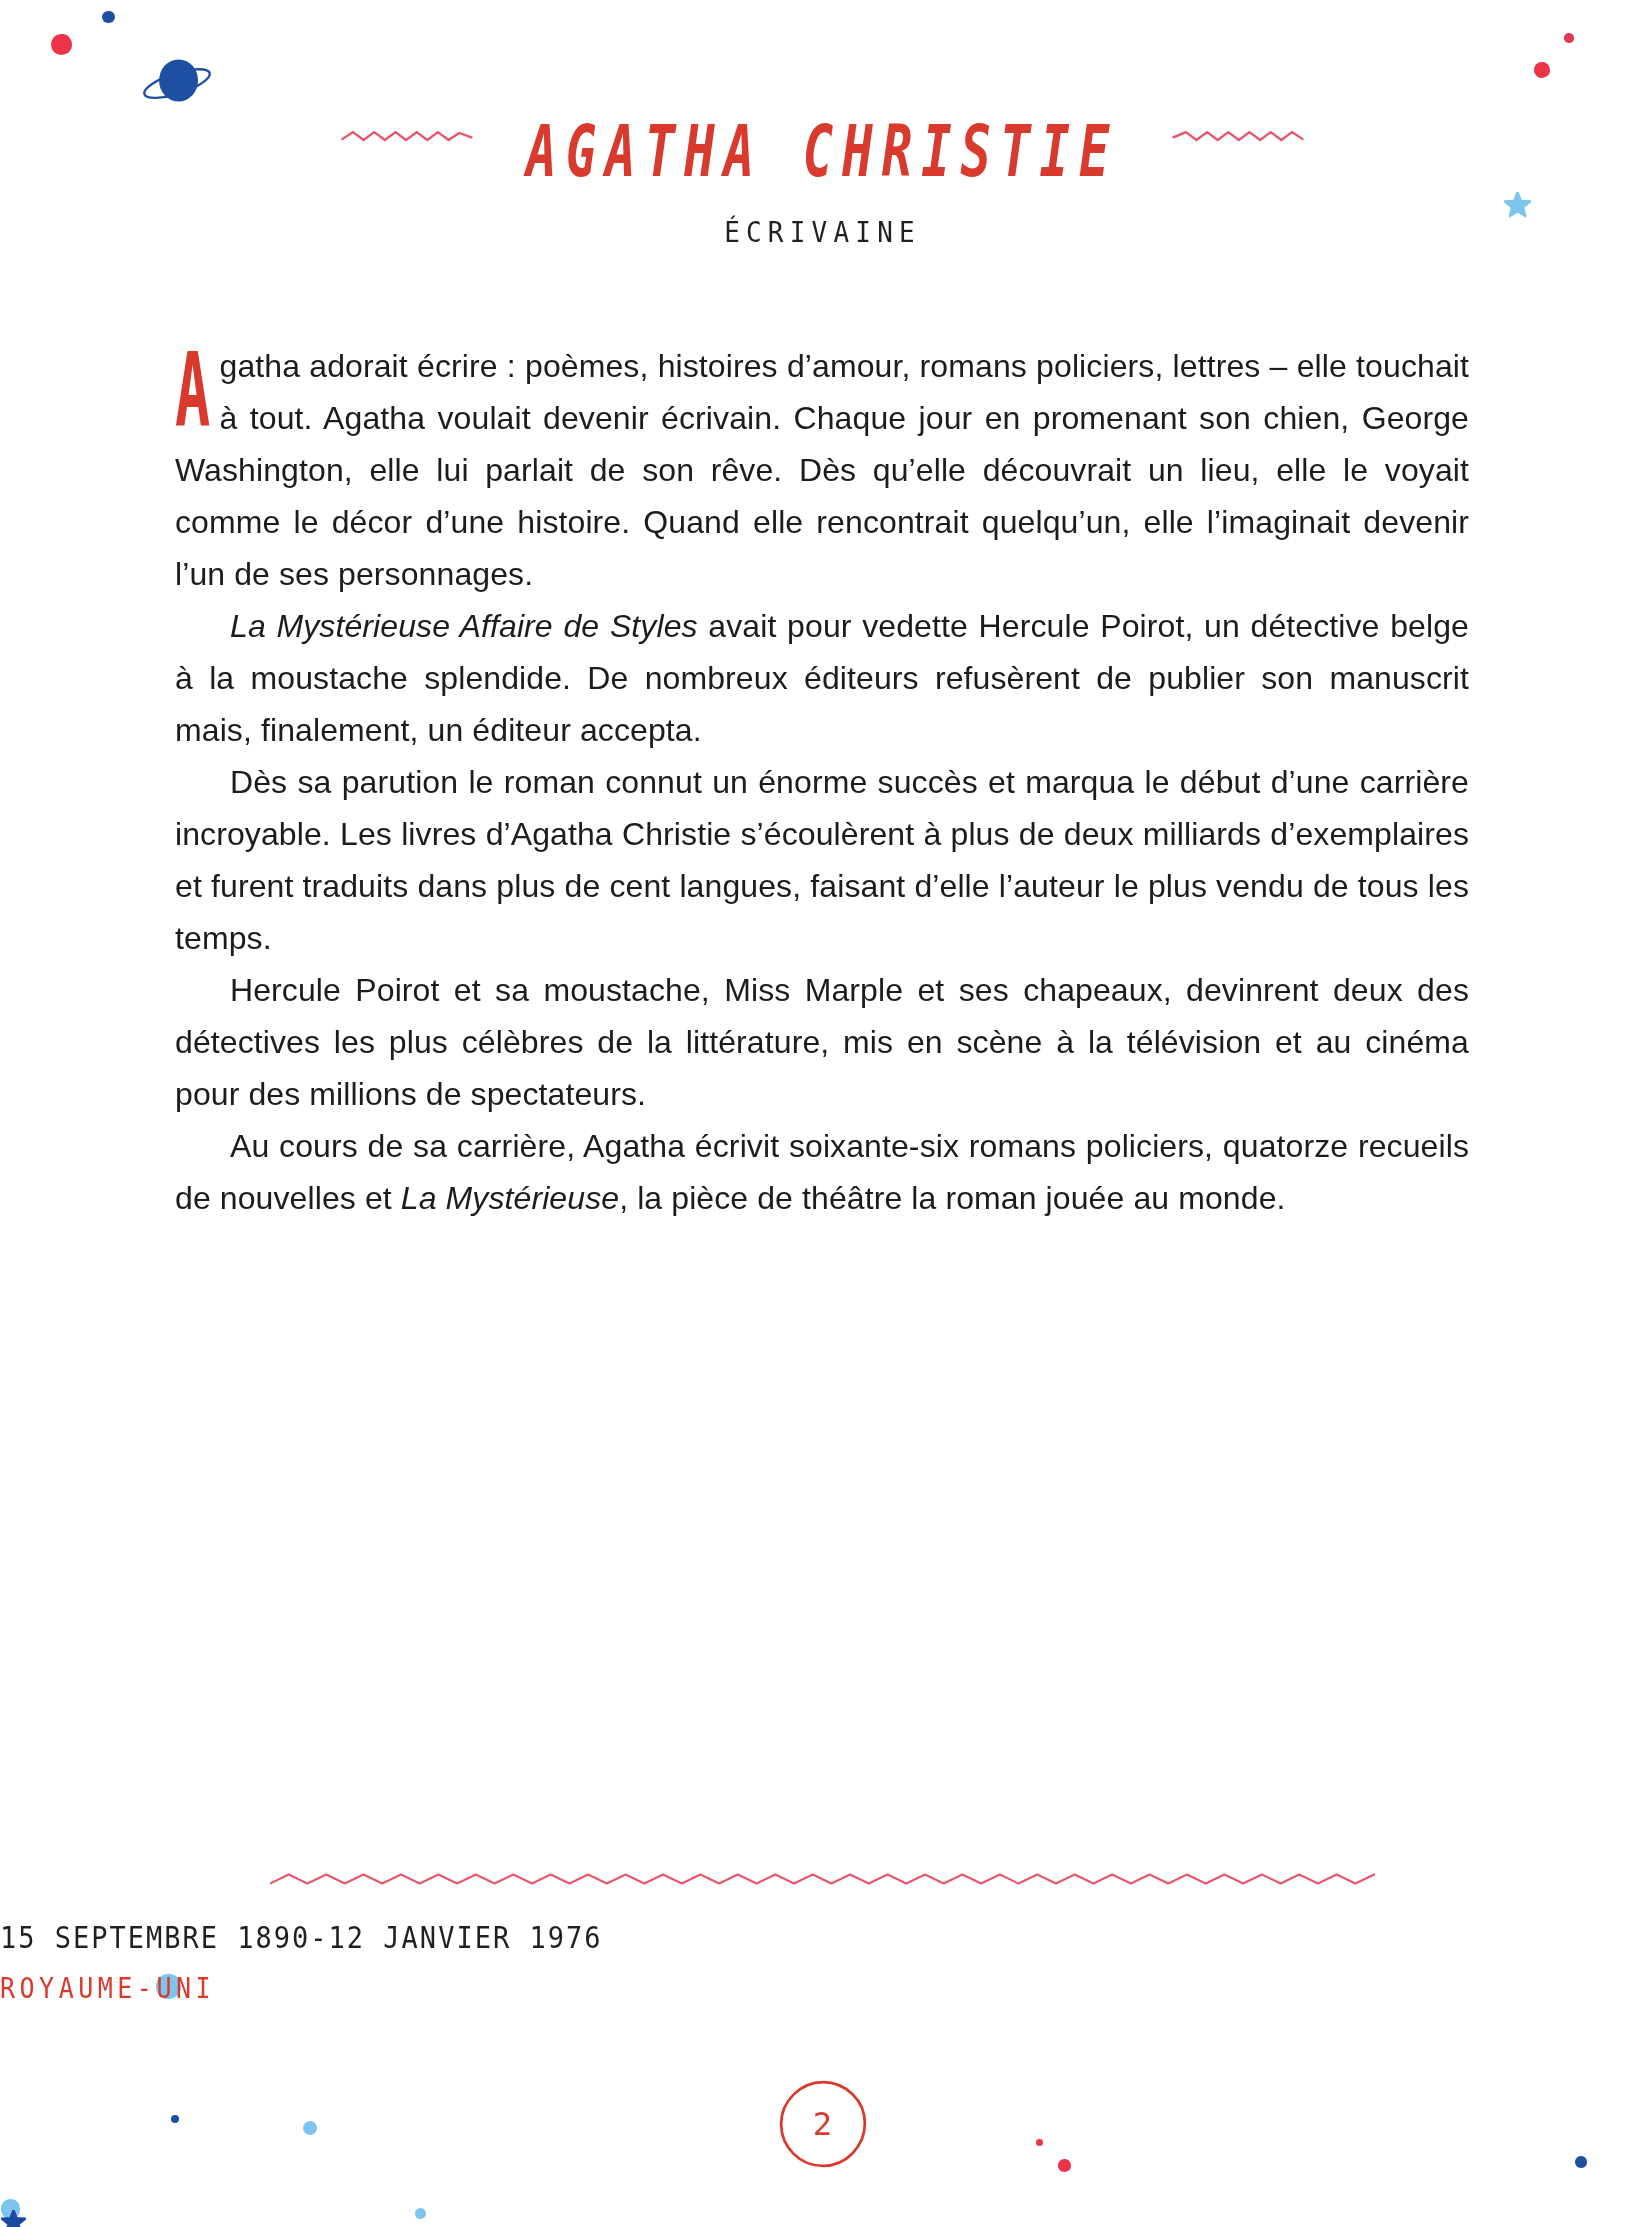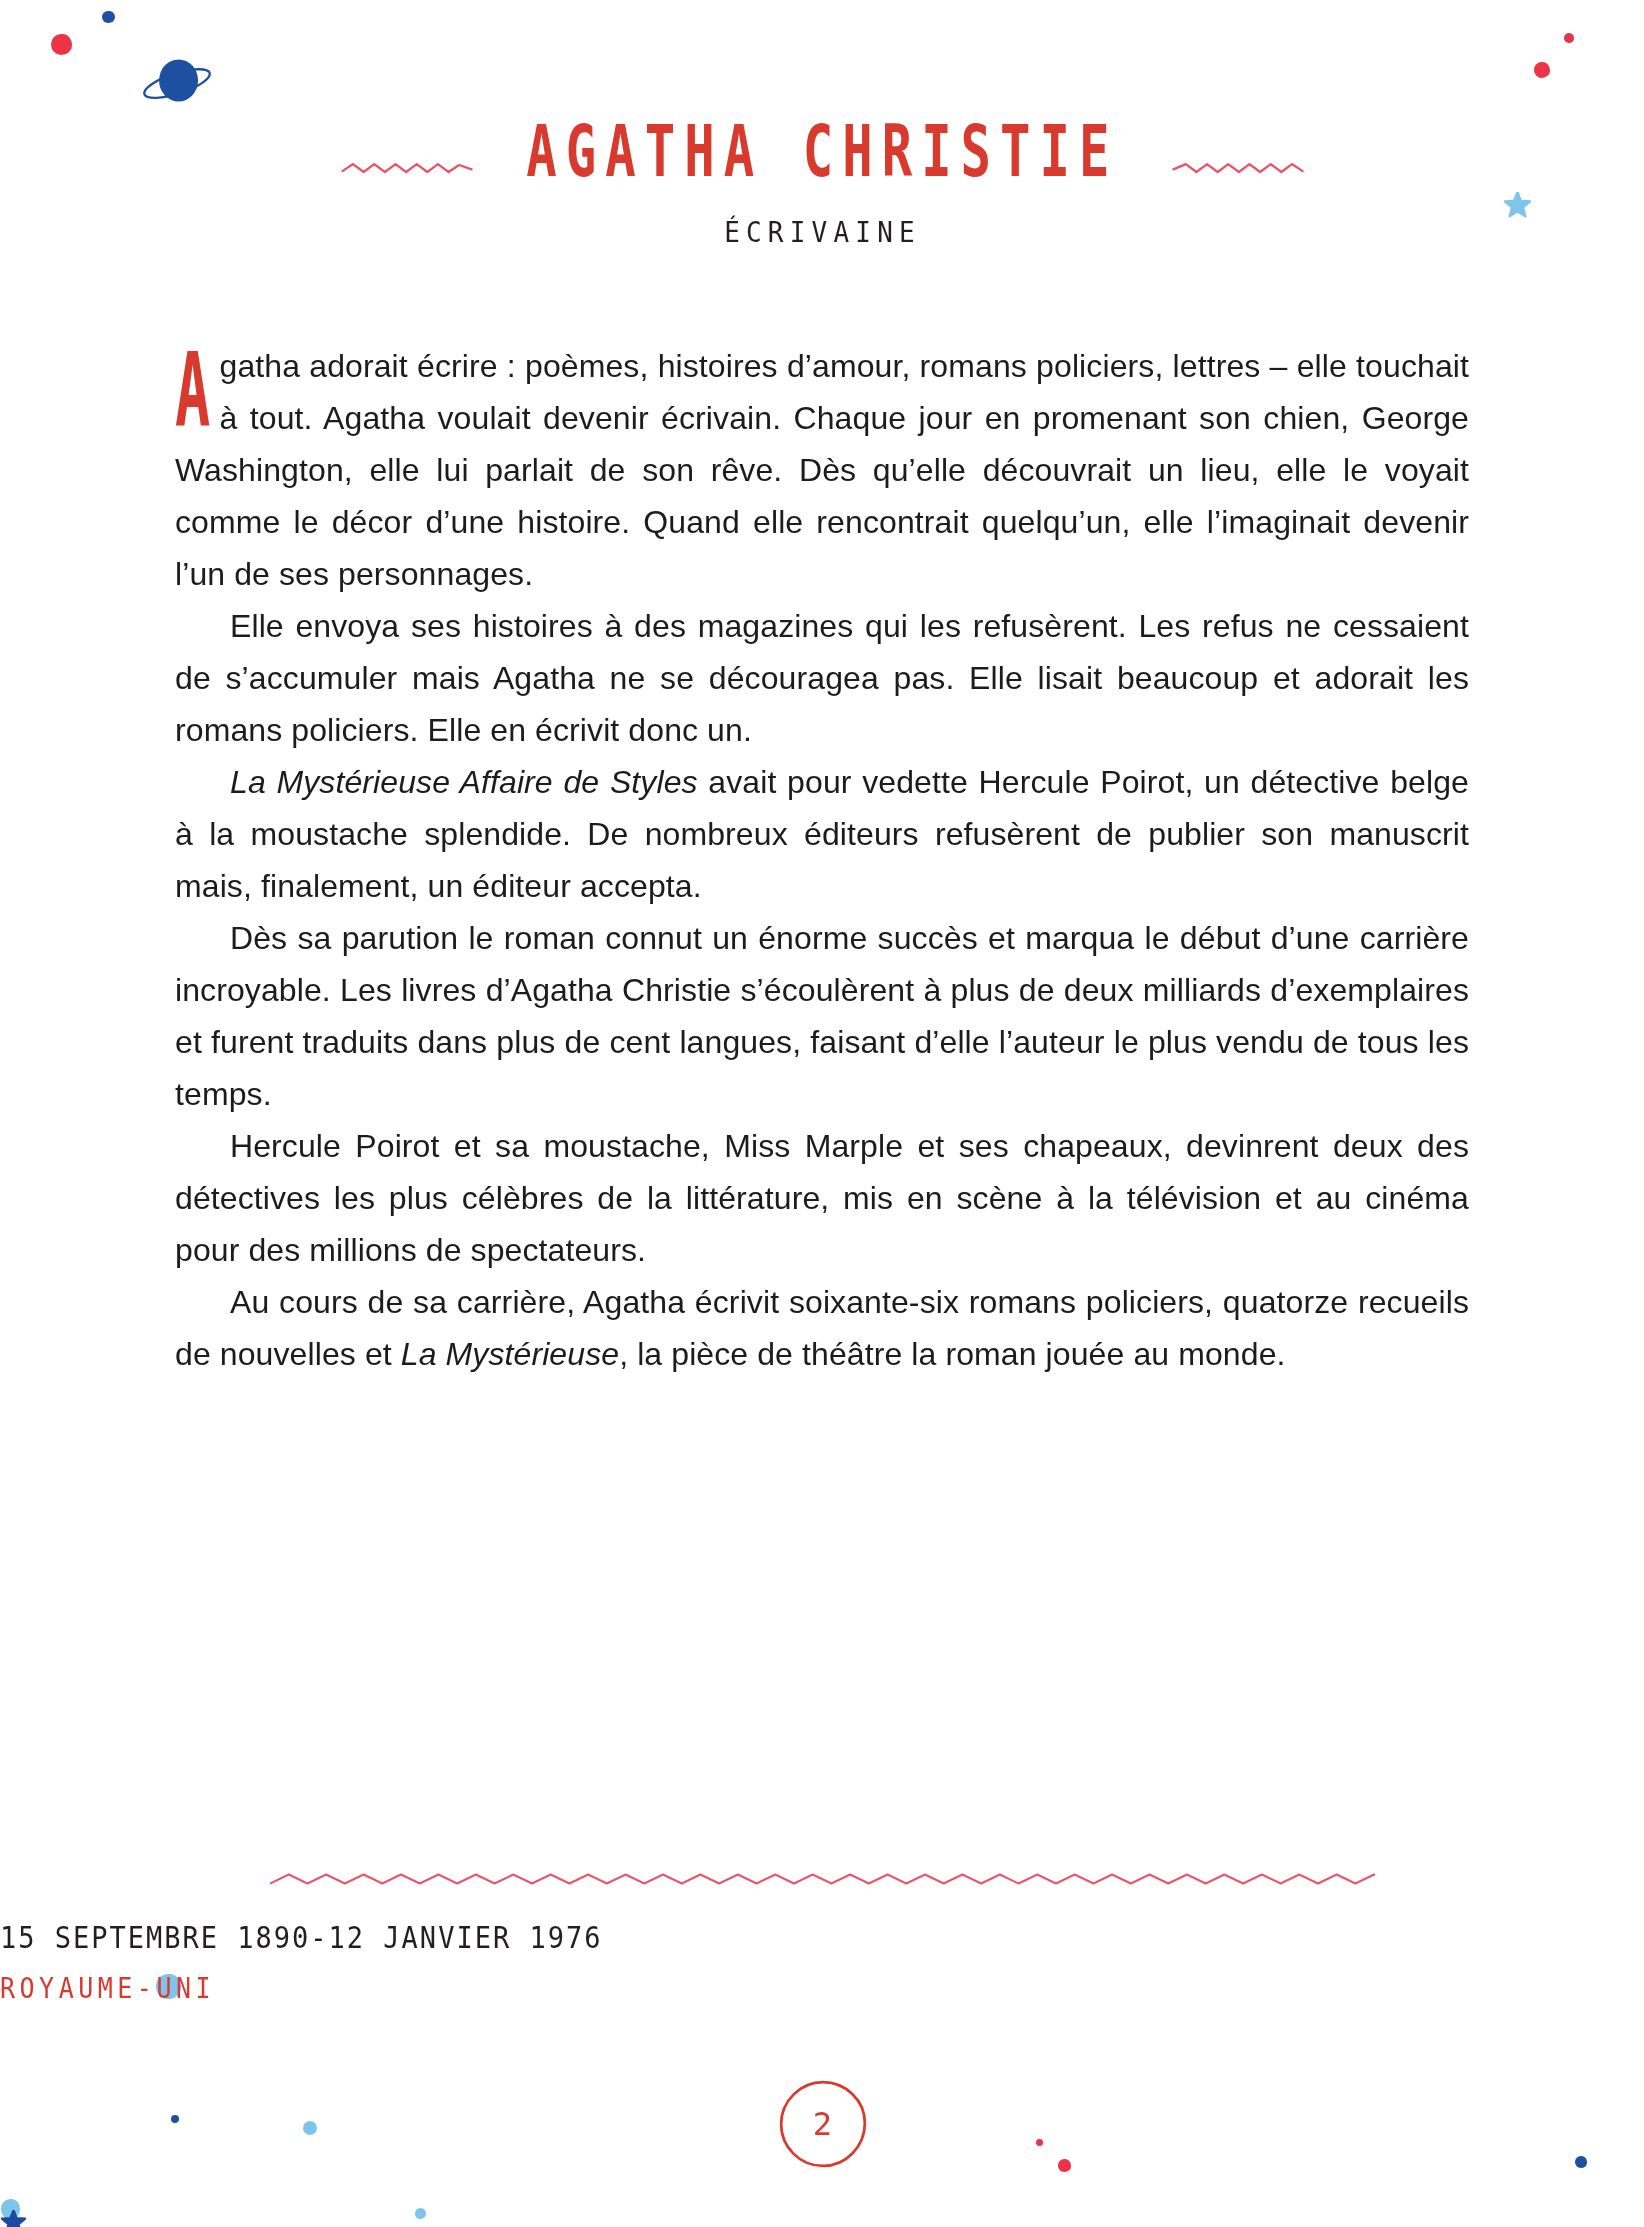--- a/index.html
+++ b/index.html
@@ -25,23 +25,24 @@
   
   .header {
     position: absolute;
     top: 125px;
     left: 0;
     width: 1645px;
     text-align: center;
   }
   .title-row {
     display: flex;
-    align-items: flex-end;
+    align-items: flex-start;
     justify-content: center;
     gap: 23px;
+    font-style: italic;
   }
   .title {
     font-family: "DejaVu Sans Mono", monospace;
     font-weight: bold;
     font-size: 55px;
     letter-spacing: 9.8px;
     color: #d93a2e;
     white-space: nowrap;
     transform: scaleY(1.28) scaleX(0.92);
     transform-origin: center center;
@@ -194,23 +195,20 @@
     </div>
     <div class="subtitle">ÉCRIVAINE</div>
   </div>
 
   <div class="article">
 
     <p class="first">
       <span class="dropcap">A</span><span>gatha adorait écrire : poèmes, histoires d’amour, romans policiers, lettres – elle touchait à tout. Agatha voulait devenir écrivain. Chaque jour en promenant son chien, George Washington, elle lui parlait de son rêve. Dès qu’elle découvrait un lieu, elle le voyait comme le décor d’une histoire. Quand elle rencontrait quelqu’un, elle l’imaginait devenir l’un de ses personnages.</span>
     </p>
 
-    <p>
-      <span>Elle envoya ses histoires à des magazines qui les refusèrent. Les refus ne cessaient de s’accumuler mais Agatha ne se découragea pas. Elle lisait beaucoup et adorait les romans policiers. Elle en écrivit donc un.</span>
-    </p>
 
     <p>
       <em>La Mystérieuse Affaire de Styles</em><span> avait pour vedette Hercule Poirot, un détective belge à la moustache splendide. De nombreux éditeurs refusèrent de publier son manuscrit mais, finalement, un éditeur accepta.</span>
     </p>
 
     <p>
       <span>Dès sa parution le roman connut un énorme succès et marqua le début d’une carrière incroyable. Les livres d’Agatha Christie s’écoulèrent à plus de deux milliards d’exemplaires et furent traduits dans plus de cent langues, faisant d’elle l’auteur le plus vendu de tous les temps.</span>
     </p>
 
     <p>

